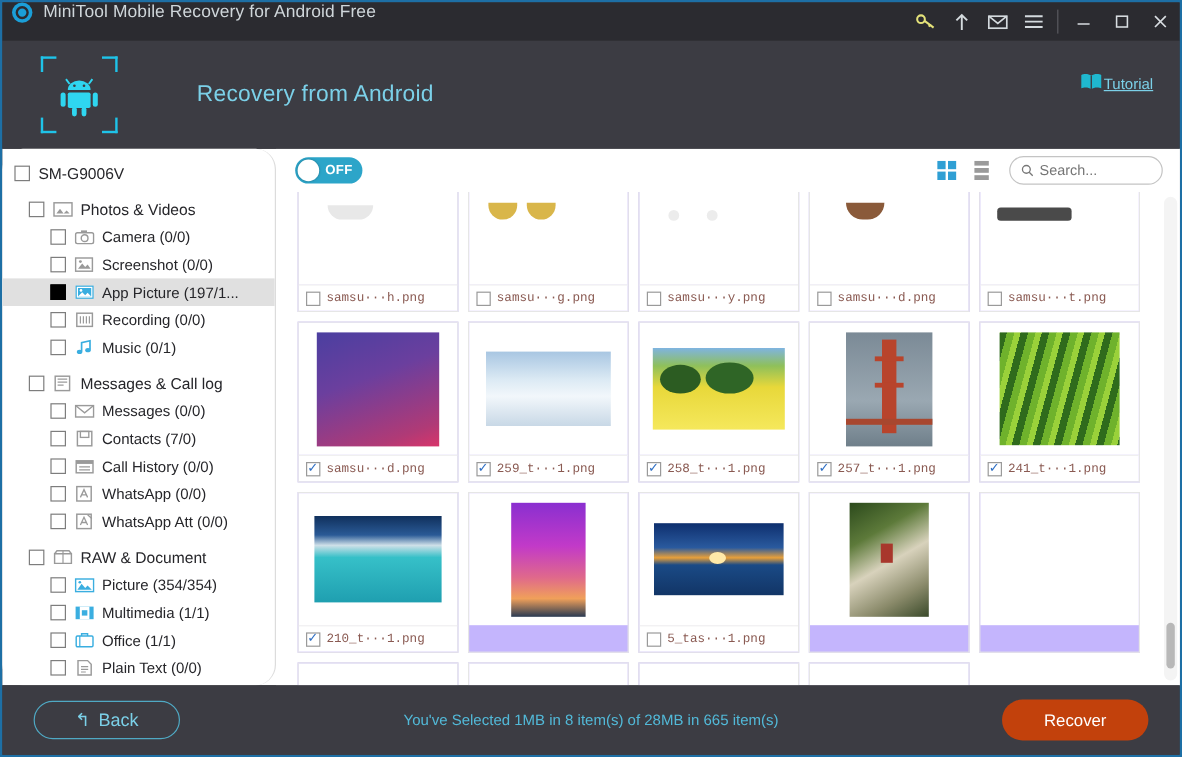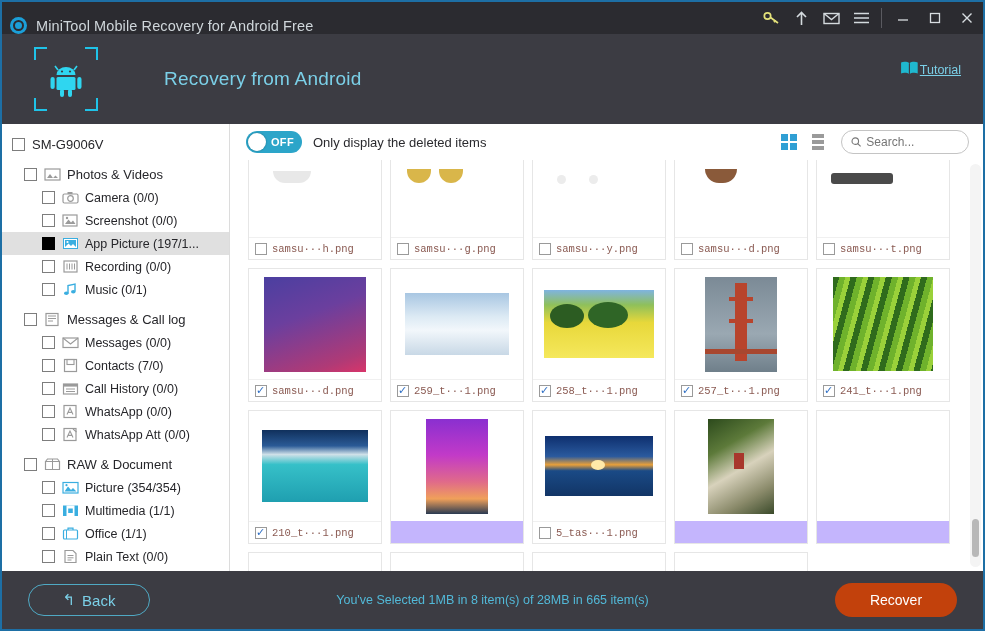--- a/index.html
+++ b/index.html
@@ -9,21 +9,21 @@
     overflow: hidden; background: #2e2e33;
   }
   #app {
     width: 985px; height: 631px; position: relative;
     border: 2px solid #1d6fa5; background: #3a3a40;
     display: flex; flex-direction: column;
   }
 
   
   .titlebar {
-    height: 32px; background: #2b2b30; display: flex; align-items: flex-end;
+    height: 32px; background: #2b2b30; display: flex; align-items: flex-start;
     flex: 0 0 32px; padding-left: 8px;
   }
   .app-logo {
     width: 17px; height: 17px; border-radius: 50%;
     background: #1b9fd8; position: relative; flex: 0 0 17px;
     display: flex; align-items: center; justify-content: center;
   }
   .app-logo::after {
     content: ""; width: 7px; height: 7px; border-radius: 50%;
     border: 2px solid #2b2b30;
@@ -72,20 +72,21 @@
   }
 
   
   .body { flex: 1; display: flex; min-height: 0; background: #fff; }
 
   
   .sidebar {
     width: 228px; flex: 0 0 228px; background: #fff;
     border-right: 1px solid #dcdcdc; padding: 9px 0 0 0; overflow: hidden;
     position: relative;
+    border-radius: 17px;
   }
   .tree-row {
     display: flex; align-items: center; height: 23px;
     font-size: 12.5px; color: #26262a; padding-left: 10px; white-space: nowrap;
   }
   .tree-row.sel { background: #e0e0e0; }
   .tree-row.lvl1 { padding-left: 22px; }
   .tree-row.lvl2 { padding-left: 40px; }
   .tree-row.group { margin-top: 7px; }
   .cb {
@@ -467,21 +468,20 @@
           <div class="tree-row lvl2"></div>
         </div>
     </div>
 
     <div class="content">
       <div class="toolbar">
         <div class="toggle">
           <div class="knob"></div>
           <div class="tlabel">OFF</div>
         </div>
-        <div class="toggle-text">Only display the deleted items</div>
         <div class="tb-right">
           <div class="viewicon">
             <svg width="16" height="16" viewBox="0 0 16 16">
                 <rect x="0" y="0" width="7" height="7" fill="#2f9fd4"></rect>
                 <rect x="9" y="0" width="7" height="7" fill="#2f9fd4"></rect>
                 <rect x="0" y="9" width="7" height="7" fill="#2f9fd4"></rect>
                 <rect x="9" y="9" width="7" height="7" fill="#2f9fd4"></rect>
               </svg>
           </div>
           <div class="viewicon">

